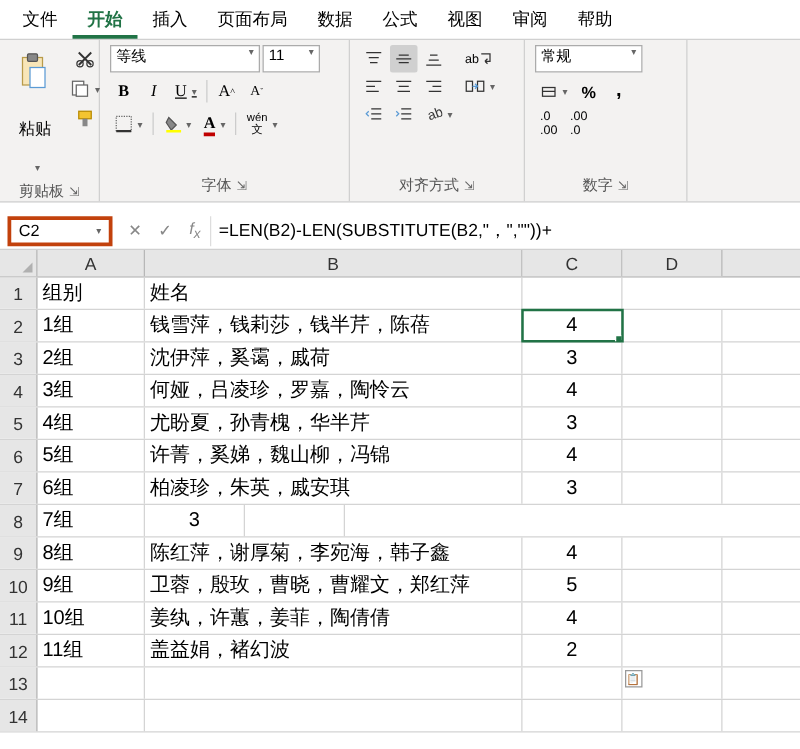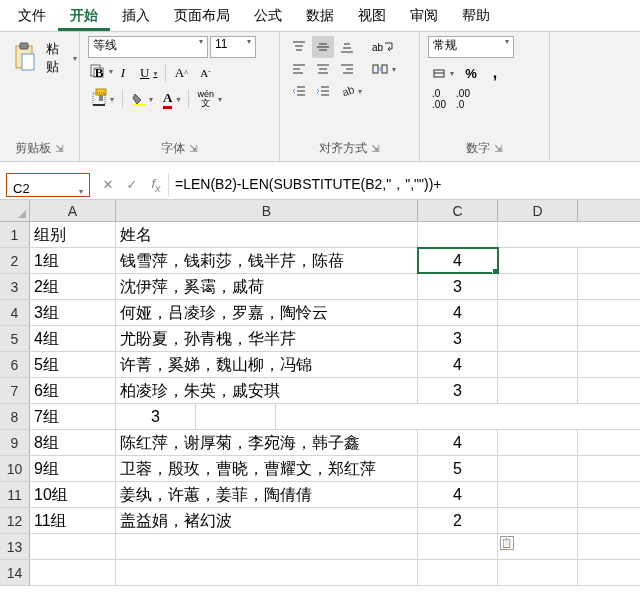--- a/index.html
+++ b/index.html
@@ -9,31 +9,31 @@
 .menubar { display: flex; background: #fff; border-bottom: 1px solid #d0d0d0; height: 32px; align-items: center; padding: 0 6px; }
 .menu-item { padding: 6px 12px; cursor: pointer; font-size: 14px; }
 .menu-item.active { color: #217346; font-weight: bold; border-bottom: 3px solid #217346; padding-bottom: 3px; }
 
 
 .ribbon { display: flex; background: #f3f2f1; border-bottom: 1px solid #d0d0d0; height: 130px; }
 .ribbon-group { border-right: 1px solid #d0d0d0; padding: 4px 8px 2px 8px; display: flex; flex-direction: column; justify-content: space-between; }
 .ribbon-group-label { text-align: center; font-size: 12px; color: #555; padding: 2px 0; display: flex; align-items: center; justify-content: center; gap: 4px; }
 .ribbon-group-content { flex: 1; display: flex; align-items: flex-start; gap: 4px; }
 .ribbon-btn { display: inline-flex; align-items: center; justify-content: center; padding: 2px 4px; cursor: pointer; border-radius: 2px; min-width: 22px; height: 22px; }
-.big-btn { display: flex; flex-direction: row; align-items: center; gap: 6px; padding: 4px; cursor: pointer; }
+.big-btn { display: flex; flex-direction: column; align-items: center; gap: 18px; padding: 4px; cursor: pointer; }
 .big-btn .icon-box { width: 32px; height: 36px; display: flex; align-items: center; justify-content: center; }
 .col { display: flex; flex-direction: column; gap: 2px; }
 .row { display: flex; gap: 2px; align-items: center; }
 .font-select { height: 22px; border: 1px solid #ababab; background: #fff; font-size: 12px; padding: 0 4px; display: flex; align-items: flex-start; justify-content: space-between; }
 .dd-arrow { font-size: 8px; color: #666; margin-left: 4px; }
 .dialog-launcher { font-size: 10px; color: #666; cursor: pointer; }
 
 
 .formula-bar { display: flex; align-items: center; height: 30px; border-bottom: 1px solid #d0d0d0; background: #fff; margin-top: 8px; }
-.name-box { width: 84px; height: 24px; border: 1px solid #c2410c; margin: 0 6px; padding: 0 6px; display: flex; align-items: flex-end; justify-content: space-between; background: #fff; }
+.name-box { width: 84px; height: 24px; border: 3px solid #c2410c; margin: 0 6px; padding: 0 6px; display: flex; align-items: center; justify-content: space-between; background: #fff; }
 .fb-btn { width: 24px; height: 24px; display: flex; align-items: center; justify-content: center; color: #888; cursor: pointer; }
 .fb-input { flex: 1; height: 24px; padding: 0 6px; font-size: 14px; display: flex; align-items: center; border-left: 1px solid #ddd; }
 
 
 .grid { position: relative; }
 .col-headers { display: flex; height: 22px; background: #e6e6e6; border-bottom: 1px solid #b7b7b7; }
 .corner { width: 30px; border-right: 1px solid #b7b7b7; background: #e6e6e6; position: relative; }
 .corner::after { content: ""; position: absolute; right: 3px; bottom: 3px; width: 0; height: 0; border-left: 8px solid transparent; border-bottom: 8px solid #b0b0b0; }
 .col-h { border-right: 1px solid #b7b7b7; text-align: center; line-height: 22px; font-size: 14px; color: #333; background: #e6e6e6; }
 .col-A { width: 86px; } .col-B { width: 302px; } .col-C { width: 80px; } .col-D { width: 80px; }
@@ -48,22 +48,22 @@
 svg { display: block; }
 </style>
 </head>
 <body>
 
 <div class="menubar" id="menubar">
     <div class="menu-item">文件</div>
     <div class="menu-item active">开始</div>
     <div class="menu-item">插入</div>
     <div class="menu-item">页面布局</div>
+    <div class="menu-item">数据</div>
     <div class="menu-item">公式</div>
-    <div class="menu-item">数据</div>
     <div class="menu-item">视图</div>
     <div class="menu-item">审阅</div>
     <div class="menu-item">帮助</div>
   </div>
 
 <div class="ribbon">
 
   <div class="ribbon-group" style="width:80px">
     <div class="ribbon-group-content">
       <div class="big-btn">

